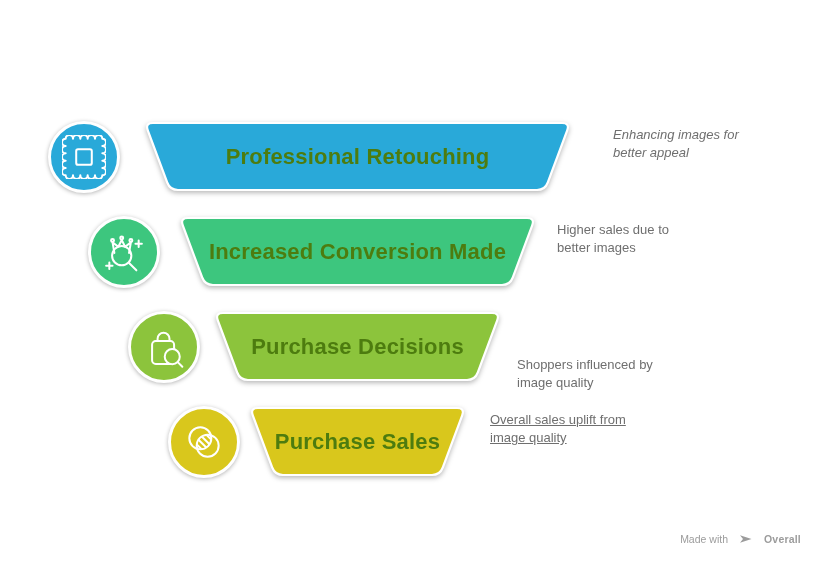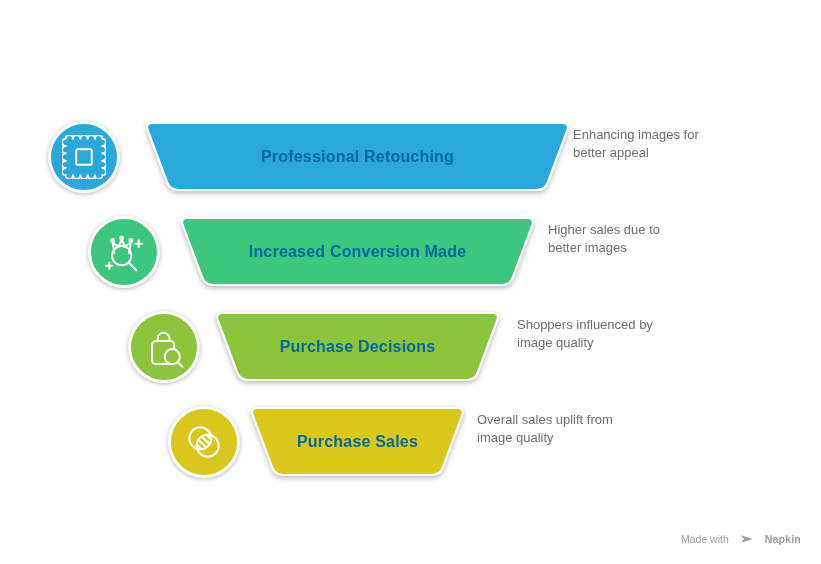--- a/index.html
+++ b/index.html
@@ -18,21 +18,21 @@
   .l3{left:250px;top:408px;width:215px;}
 
   .trap-svg{
     position:absolute;left:-8px;top:-8px;
     width:calc(100% + 16px);height:83px;
     filter:drop-shadow(0 2px 2.5px rgba(0,0,0,0.28));
   }
   .trap-label{
     position:absolute;inset:0;
     display:flex;align-items:center;justify-content:center;
-    color:#0369a1;font-weight:bold;font-size:16px;letter-spacing:.2px;text-align:right;
+    color:#4d7c0f;font-weight:bold;font-size:22px;letter-spacing:.2px;text-align:right;
   }
 
   
   .icon-circle{
     position:absolute;top:-2.5px;width:72px;height:72px;border-radius:50%;
     border:3px solid #fff;box-sizing:border-box;
     box-shadow:0 1px 4px rgba(0,0,0,0.3);
     display:flex;align-items:center;justify-content:center;
   }
   .l0 .icon-circle{left:-97px;}
@@ -45,24 +45,24 @@
     fill:none;stroke:#ffffff;stroke-width:2.2;
     stroke-linecap:round;stroke-linejoin:round;
   }
 
   
   .desc{
     position:absolute;top:3px;width:175px;
     font-size:13px;line-height:18px;color:#6F6F6F;
     white-space:pre-line;
   }
-  .l0 .desc{left:428px;}
-  .l1 .desc{left:368px;}
-  .l2 .desc{left:302px;}
-  .l3 .desc{left:227px;}
+  .l0 .desc{left:468px;font-style:italic;}
+  .l1 .desc{left:377px;}
+  .l2 .desc{left:302px;margin-top:40px;}
+  .l3 .desc{left:240px;text-decoration:underline;}
 
   
   .footer{
     position:absolute;right:20px;bottom:19px;
     display:flex;align-items:center;gap:12px;
     font-size:10.5px;color:#9C9C9C;cursor:pointer;
   }
   .footer .brand{font-weight:bold;letter-spacing:.2px;}
   .napkin-glyph{width:12px;height:10px;}
 </style>
@@ -153,16 +153,16 @@
     </div>
     <div class="desc">Overall sales uplift from
 image quality</div>
   </div>
 
   <div class="footer">
     <span>Made with</span>
     <svg class="napkin-glyph" viewBox="0 0 12 10">
       <path d="M0,1.2 L11.5,5 L0,8.8 L3,5 Z" fill="#9C9C9C"></path>
     </svg>
-    <span class="brand">Napkin</span>
+    <span class="brand">Overall</span>
   </div>
 
 </div>
 
 </body></html>

